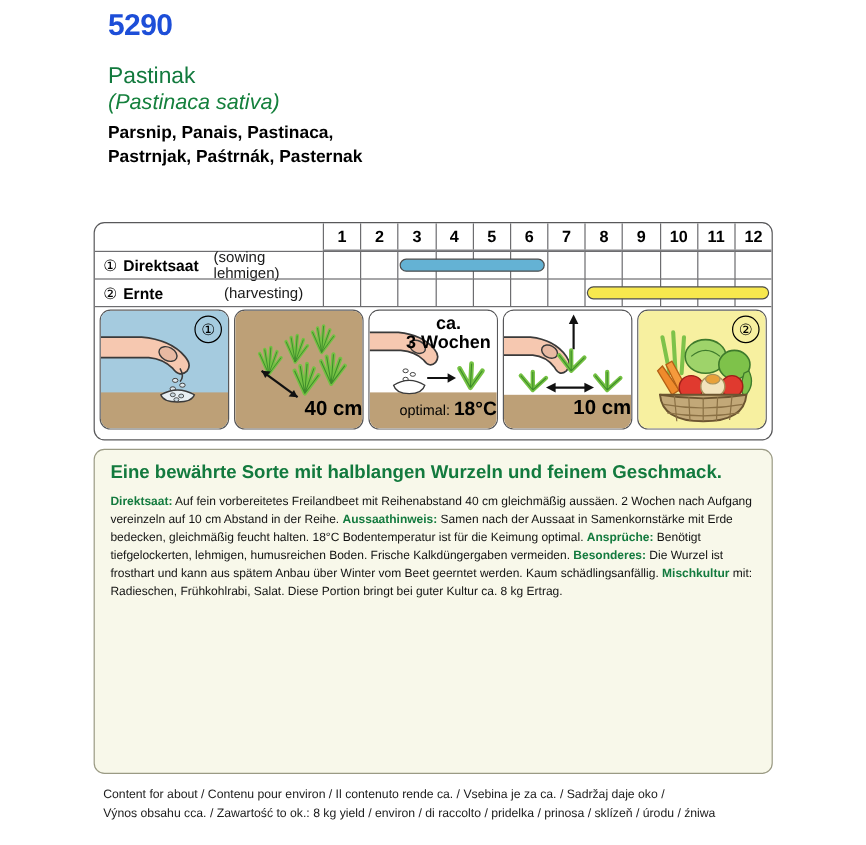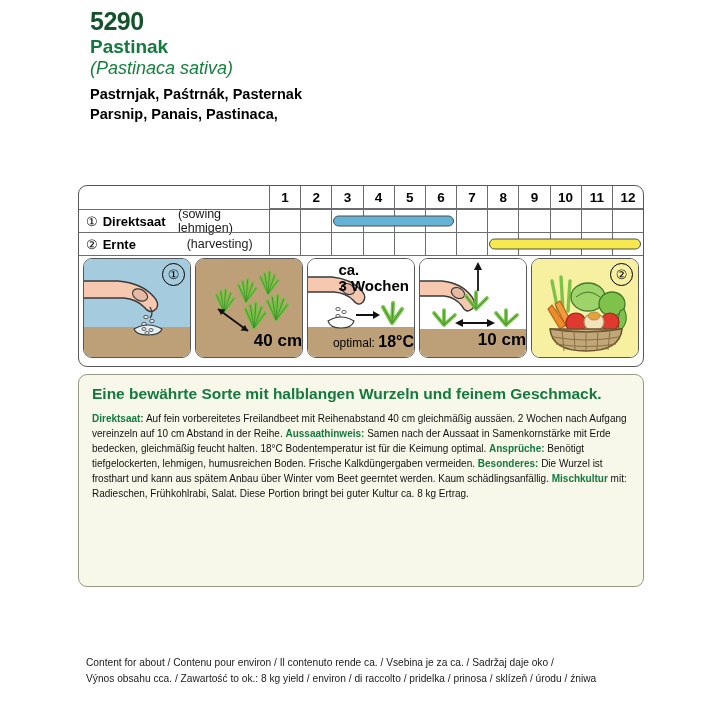--- a/index.html
+++ b/index.html
@@ -16,25 +16,26 @@
     position: relative;
   }
 
   
   .header { position: absolute; left: 90px; top: 8px; width: 560px; }
   .sku {
     font-size: 25px;
     font-weight: bold;
     letter-spacing: -0.5px;
     line-height: 1.1;
-    color: #14532d;
+    color: #1d4ed8;
   }
   .common-name {
+    margin-top: 17px;
     font-size: 19px;
-    font-weight: bold;
+    font-weight: normal;
     color: #137a3e;
     line-height: 1.15;
   }
   .latin-name {
     font-size: 18px;
     font-style: italic;
     line-height: 1.25;
     color: #15803d;
   }
   .alt-names {
@@ -168,40 +169,40 @@
     width: 100%;
     text-align: right;
     font-weight: bold;
     color: #000;
   }
   .cap-40 { bottom: 6px; font-size: 17px; }
   .cap-10 { bottom: 7px; font-size: 17px; }
   .cap-wochen {
     right: 5px; top: 3px;
     width: auto; left: auto;
-    text-align: left;
+    text-align: center;
     font-size: 15px;
     line-height: 1.05;
   }
   .cap-opt {
     bottom: 6px;
     font-size: 12px;
     font-weight: normal;
     margin-top: 28px;
   }
   .cap-opt b { font-size: 16px; }
   svg { display: block; }
 
   
   .desc {
     position: absolute;
     left: 78px;
     top: 374px;
     width: 566px;
-    height: 213px;
+    height: 271px;
     background: #f8f8ea;
     border: 1.4px solid #9a9a84;
     border-radius: 9px;
     box-sizing: border-box;
     padding: 9px 13px 8px 13px;
   }
   .desc-title {
     font-size: 15.5px;
     font-weight: bold;
     color: #137a3e;
@@ -228,22 +229,22 @@
   }
 </style>
 </head>
 <body>
 
 <div class="header">
   <div class="sku">5290</div>
   <div class="common-name">Pastinak</div>
   <div class="latin-name">(Pastinaca sativa)</div>
   <div class="alt-names">
+    <div>Parsnip, Panais, Pastinaca,</div>
     <div>Pastrnjak, Paśtrnák, Pasternak</div>
-    <div>Parsnip, Panais, Pastinaca,</div>
   </div>
 </div>
 
 <div class="panel-frame">
 
   <div class="calendar">
 
     <div class="cal-row head">
       <div class="cal-label"></div>
       <div class="cal-months" id="month-head">

